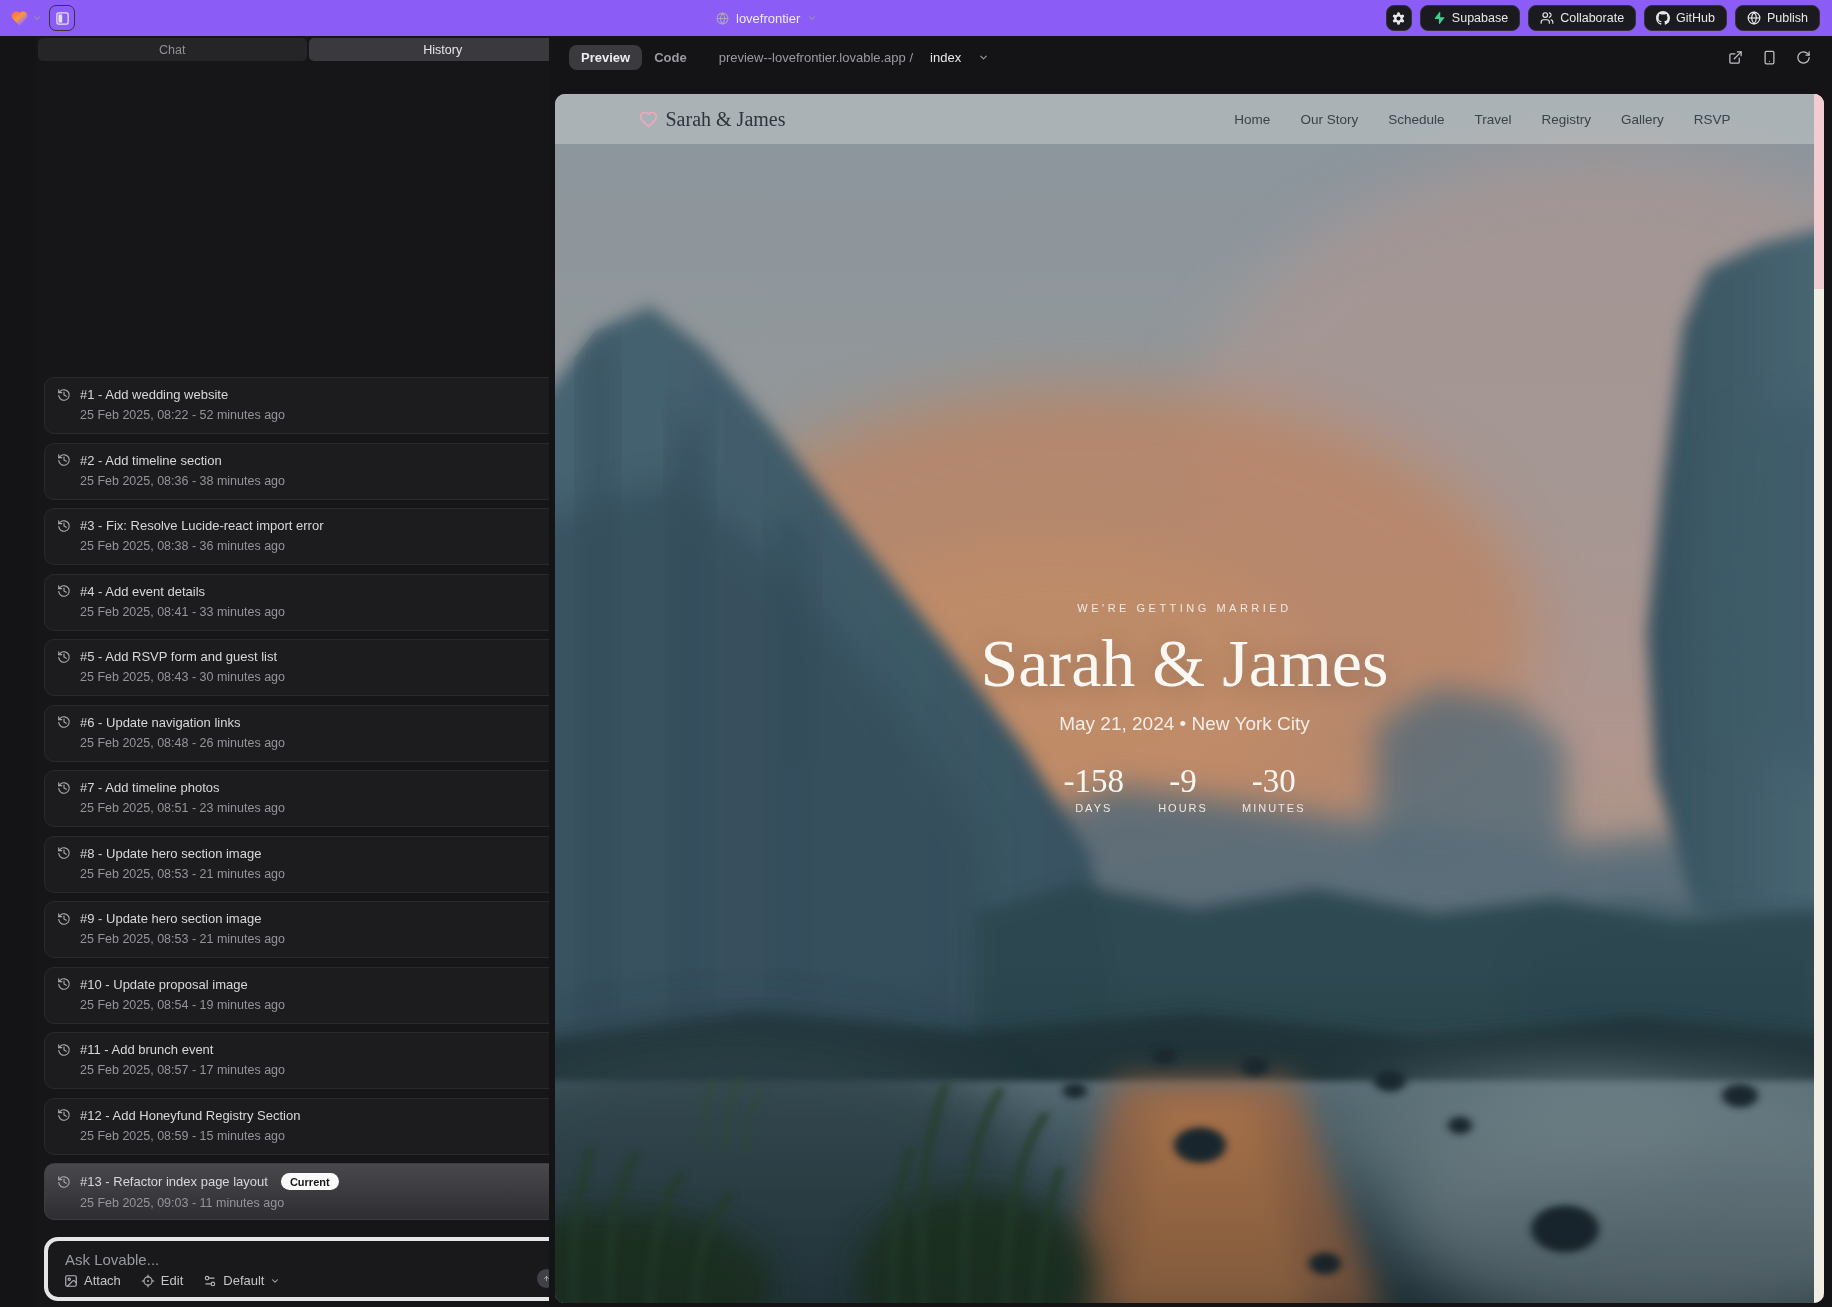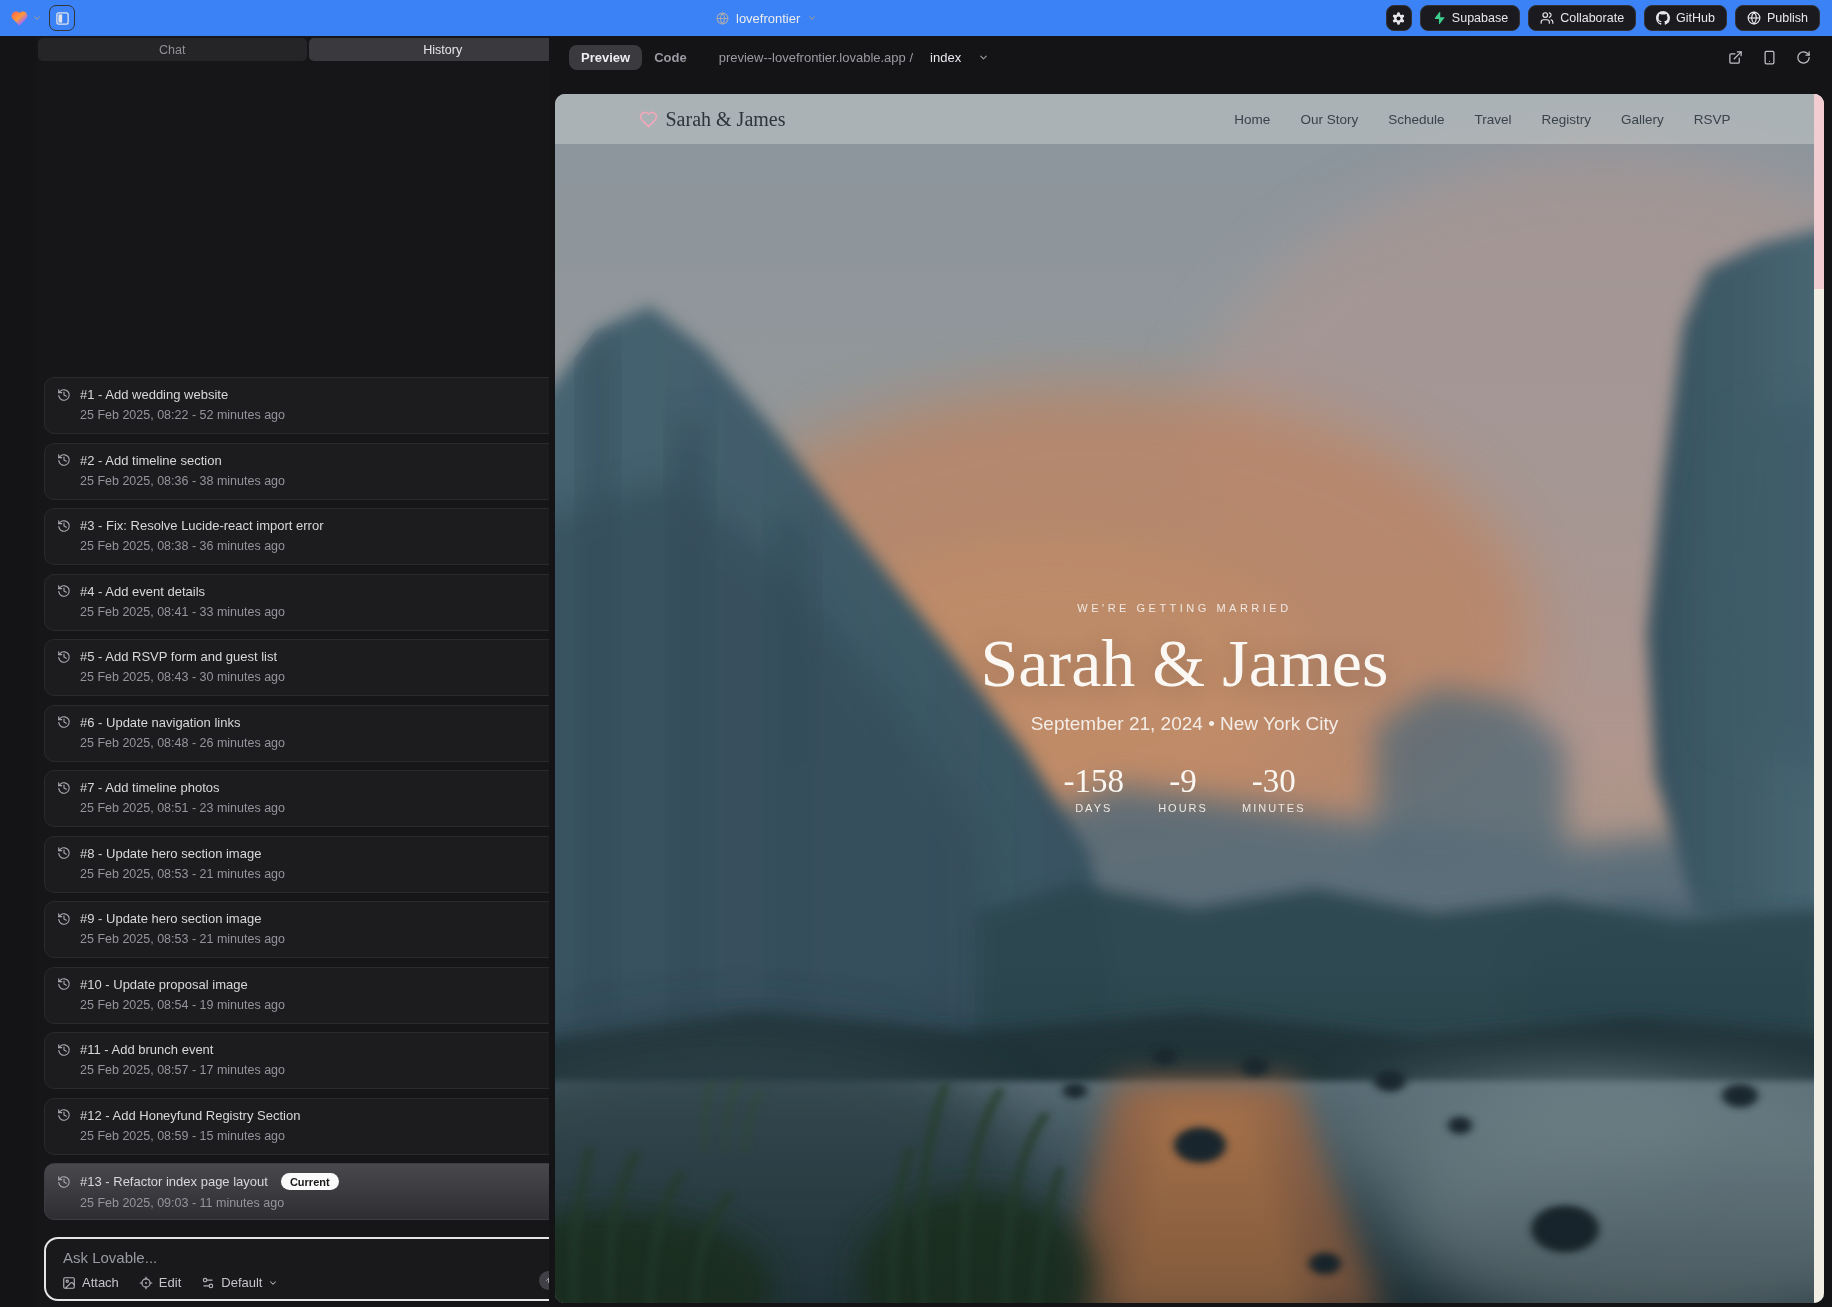--- a/index.html
+++ b/index.html
@@ -1,21 +1,21 @@
 <!DOCTYPE html>
 <html><head>
 <meta charset="utf-8">
 <style>
   html,body{margin:0;padding:0;background:#0d0d0e;}
   *{box-sizing:border-box;}
   .app{position:relative;width:1832px;height:1307px;overflow:hidden;
        font-family:"Liberation Sans",sans-serif;background:#141417;color:#e8e8ec;}
 
   
-  .topbar{position:absolute;left:0;top:0;width:1832px;height:36px;background:#3b82f6;}
+  .topbar{position:absolute;left:0;top:0;width:1832px;height:36px;background:#8b5cf6;}
   .tb-left{position:absolute;left:10px;top:0;height:36px;display:flex;align-items:center;gap:7px;}
   .logo-wrap{display:flex;align-items:center;gap:3px;cursor:pointer;}
   .icon-btn{display:flex;align-items:center;justify-content:center;width:26px;height:26px;
             border-radius:7px;border:1px solid #35353b;background:transparent;color:#e4e4e8;padding:0;}
   .tb-center{position:absolute;left:716px;top:0;height:36px;display:flex;align-items:center;gap:7px;}
   .tb-center .proj{font-size:13px;color:#ececf0;}
   .tb-right{position:absolute;right:12px;top:5px;display:flex;gap:8px;align-items:flex-start;}
   .btn{display:flex;align-items:center;gap:6px;height:26px;padding:0 11px;border-radius:8px;
        border:1px solid #323239;background:#1b1b1f;color:#e8e8ec;font-size:12.5px;font-family:inherit;}
   .btn.icon-only{width:26px;padding:0;justify-content:center;}
@@ -34,21 +34,21 @@
   .history-card.current{background:linear-gradient(180deg,#48484d 0%,#2d2d32 100%);border-color:#3c3c42;}
   .hc-row1{display:flex;align-items:center;gap:9px;}
   .h-icon{width:14px;height:14px;color:#a7a7ae;flex:none;}
   .hc-title{font-size:13px;color:#d8d8db;white-space:nowrap;}
   .hc-badge{background:#fafafa;color:#17171a;font-size:11px;font-weight:700;
             padding:2.5px 9px;border-radius:999px;margin-left:4px;}
   .hc-time{font-size:12.5px;color:#94949c;margin:6px 0 0 23px;}
   .hc-chev{position:absolute;right:9px;top:14px;width:14px;height:14px;color:#7d7d84;}
 
   .composer{position:absolute;left:8px;right:8px;bottom:6px;height:64px;background:#19191c;
-            border:2px solid #e5e5e5;border-radius:14px;}
+            border:4px solid #e5e5e5;border-radius:14px;}
   .composer-ph{position:absolute;left:17px;top:10px;font-size:15px;color:#989aa2;}
   .composer-actions{position:absolute;left:16px;bottom:9px;display:flex;gap:20px;align-items:center;}
   .mini-btn{display:flex;align-items:center;gap:6px;background:none;border:none;padding:0;
             font-size:13px;color:#c4c4ca;font-family:inherit;}
   .mini-btn svg{width:14px;height:14px;color:#b2b2b9;}
   .send-btn{position:absolute;right:11px;bottom:9px;width:19px;height:19px;border-radius:50%;
             background:#404046;border:none;display:flex;align-items:center;justify-content:center;color:#b0b0b7;}
   .send-btn svg{width:11px;height:11px;}
 
   
@@ -579,21 +579,21 @@
               <span class="nav-link">Registry</span>
               <span class="nav-link">Gallery</span>
               <span class="nav-link">RSVP</span>
             </nav>
         </div>
       </div>
 
       <div class="hero-content">
         <div class="eyebrow">WE'RE GETTING MARRIED</div>
         <h1 class="hero-title">Sarah &amp; James</h1>
-        <div class="hero-date">September 21, 2024 • New York City</div>
+        <div class="hero-date">May 21, 2024 • New York City</div>
         <div class="countdown">
             <div class="cd-col">
               <div class="cd-value">-158</div>
               <div class="cd-label">DAYS</div>
             </div>
             <div class="cd-col">
               <div class="cd-value">-9</div>
               <div class="cd-label">HOURS</div>
             </div>
             <div class="cd-col">

